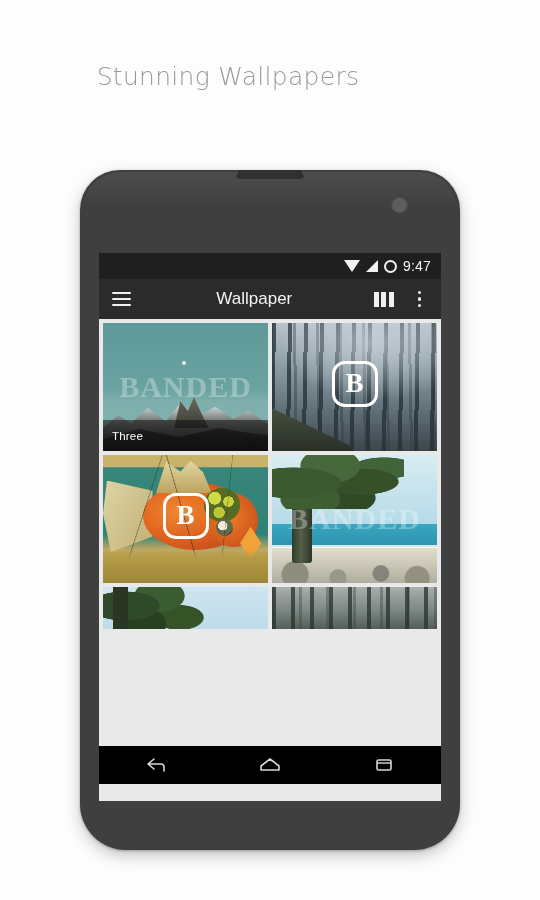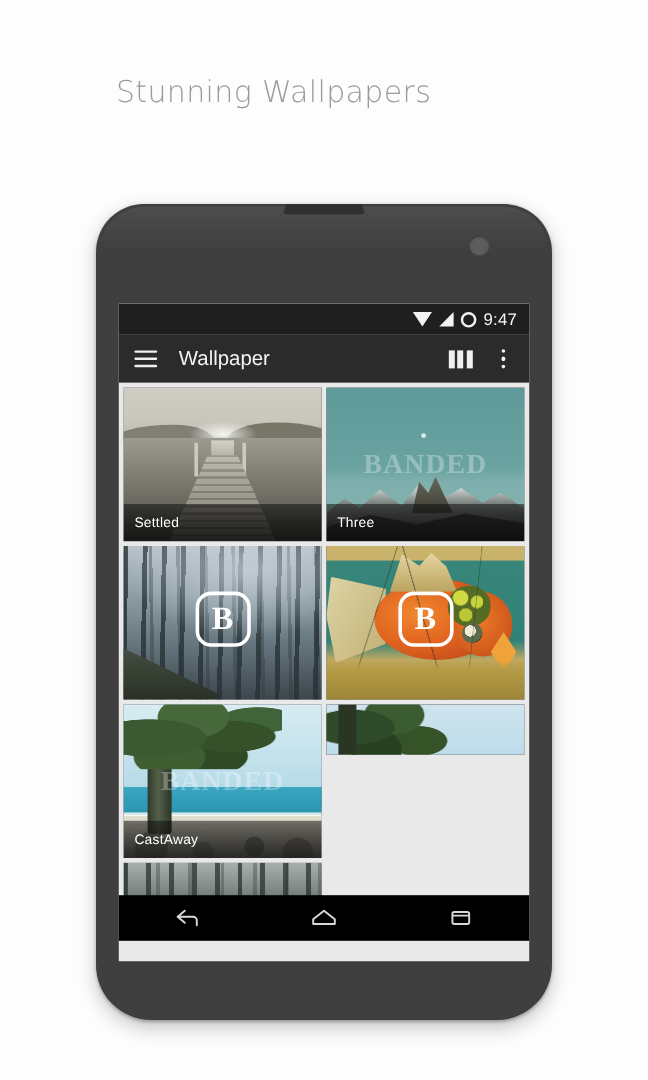--- a/index.html
+++ b/index.html
@@ -75,21 +75,21 @@
   }
   .ic-battery {
     width:13px; height:13px; border-radius:50%;
     border:2.4px solid #f2f2f2;
   }
   .clock { color:#f4f4f4; font-size:14px; letter-spacing:0.2px; }
 
   
   .actionbar {
     height:40px; background:#2b2b2b;
-    display:flex; align-items:center; padding:0 13px; gap:14px;
+    display:flex; align-items:center; padding:0 13px; gap:14px;text-align:center;
   }
   .ic-menu { width:19px; display:flex; flex-direction:column; gap:3.5px; cursor:pointer; }
   .ic-menu span { display:block; height:2.3px; background:#f0f0f0; border-radius:1px; }
   .ab-title { color:#f3f3f3; font-size:17px; font-weight:400; flex:1; margin-left:4px; }
   .ic-columns { display:flex; gap:2.5px; cursor:pointer; }
   .ic-columns i { display:block; width:5px; height:15px; background:#f0f0f0; }
   .ic-overflow { display:flex; flex-direction:column; gap:3px; padding:4px 7px 4px 10px; cursor:pointer; }
   .ic-overflow i { display:block; width:3.4px; height:3.4px; border-radius:50%; background:#f0f0f0; }
 
   
@@ -111,21 +111,21 @@
     background:linear-gradient(to bottom, rgba(12,12,12,0.52), rgba(12,12,12,0.82));
     color:#fff; font-size:11.5px; display:flex; align-items:center; padding-left:9px;
     letter-spacing:0.2px;
   }
   .tile.partial { height:42px; }
 
   
   .wm {
     position:absolute; left:50%; top:50%; transform:translate(-50%,-50%);
     font-family:"Liberation Serif", serif;
-    font-weight:700; font-size:23px; letter-spacing:1px;
+    font-weight:700; font-size:30px; letter-spacing:1px;
     color:rgba(255,255,255,0.30); white-space:nowrap;
   }
   
   .badge {
     position:absolute; left:50%; top:48%; transform:translate(-50%,-50%);
     width:46px; height:46px; border:3.2px solid #fff; border-radius:13px;
     display:flex; align-items:center; justify-content:center;
   }
   .badge b {
     font-family:"Liberation Serif", serif; font-size:27px; color:#fff; line-height:1;
@@ -277,33 +277,20 @@
         </div>
         <div class="ic-overflow">
           <i></i>
             <i></i>
             <i></i>
         </div>
       </div>
 
       <div class="grid">
 
-        <div class="tile">
-          <div class="art art-settled">
-            <div class="hillL"></div>
-              <div class="hillR"></div>
-            <div class="sun"></div>
-            <div class="water"></div>
-              <div class="glint"></div>
-            <div class="post1"></div>
-              <div class="post2"></div>
-            <div class="dock"></div>
-          </div>
-          <div class="label">Settled</div>
-        </div>
 
 
         <div class="tile">
           <div class="art art-three">
             <div class="moon"></div>
             <div class="mtn"></div>
               <div class="rock"></div>
               <div class="fg"></div>
           </div>
           <div class="wm">BANDED</div>
@@ -342,21 +329,20 @@
           <div class="art art-cast">
             <div class="sky"></div>
               <div class="sea"></div>
               <div class="foam"></div>
             <div class="sand"></div>
               <div class="rocks"></div>
             <div class="trunk"></div>
               <div class="canopy"></div>
           </div>
           <div class="wm">BANDED</div>
-          <div class="label">CastAway</div>
         </div>
 
         <div class="tile partial">
           <div class="art art-p1">
             <div class="leaves"></div>
               <div class="trunk2"></div>
           </div>
         </div>
 
         <div class="tile partial">

